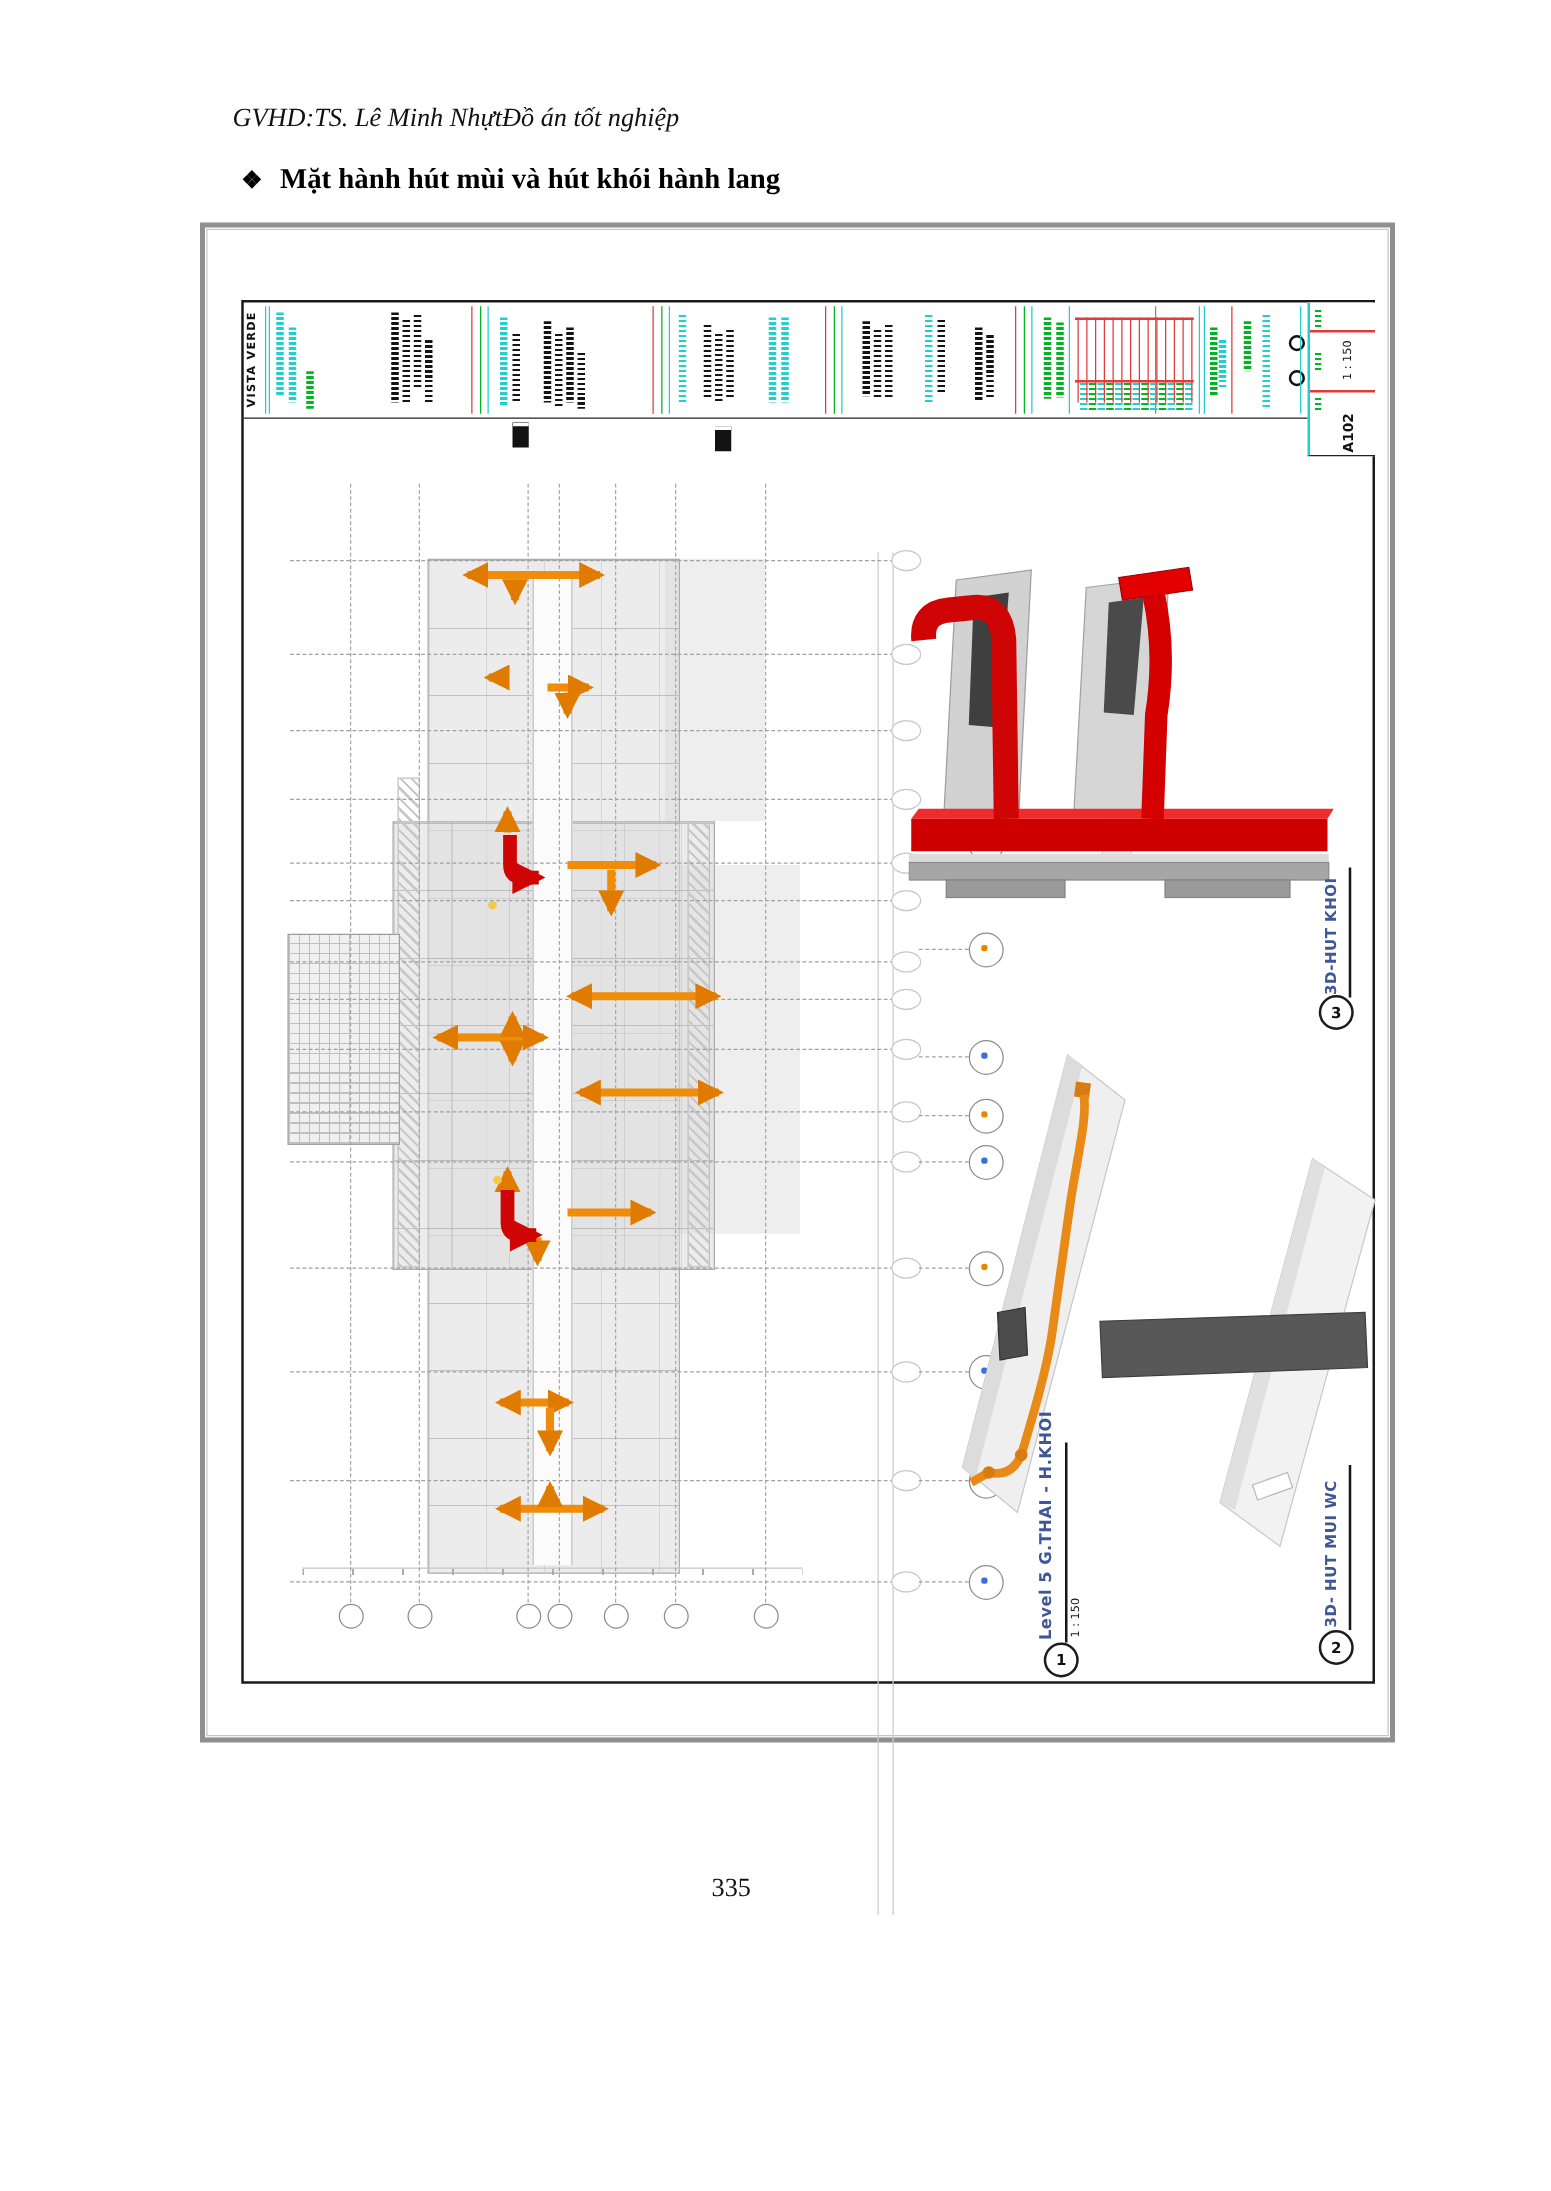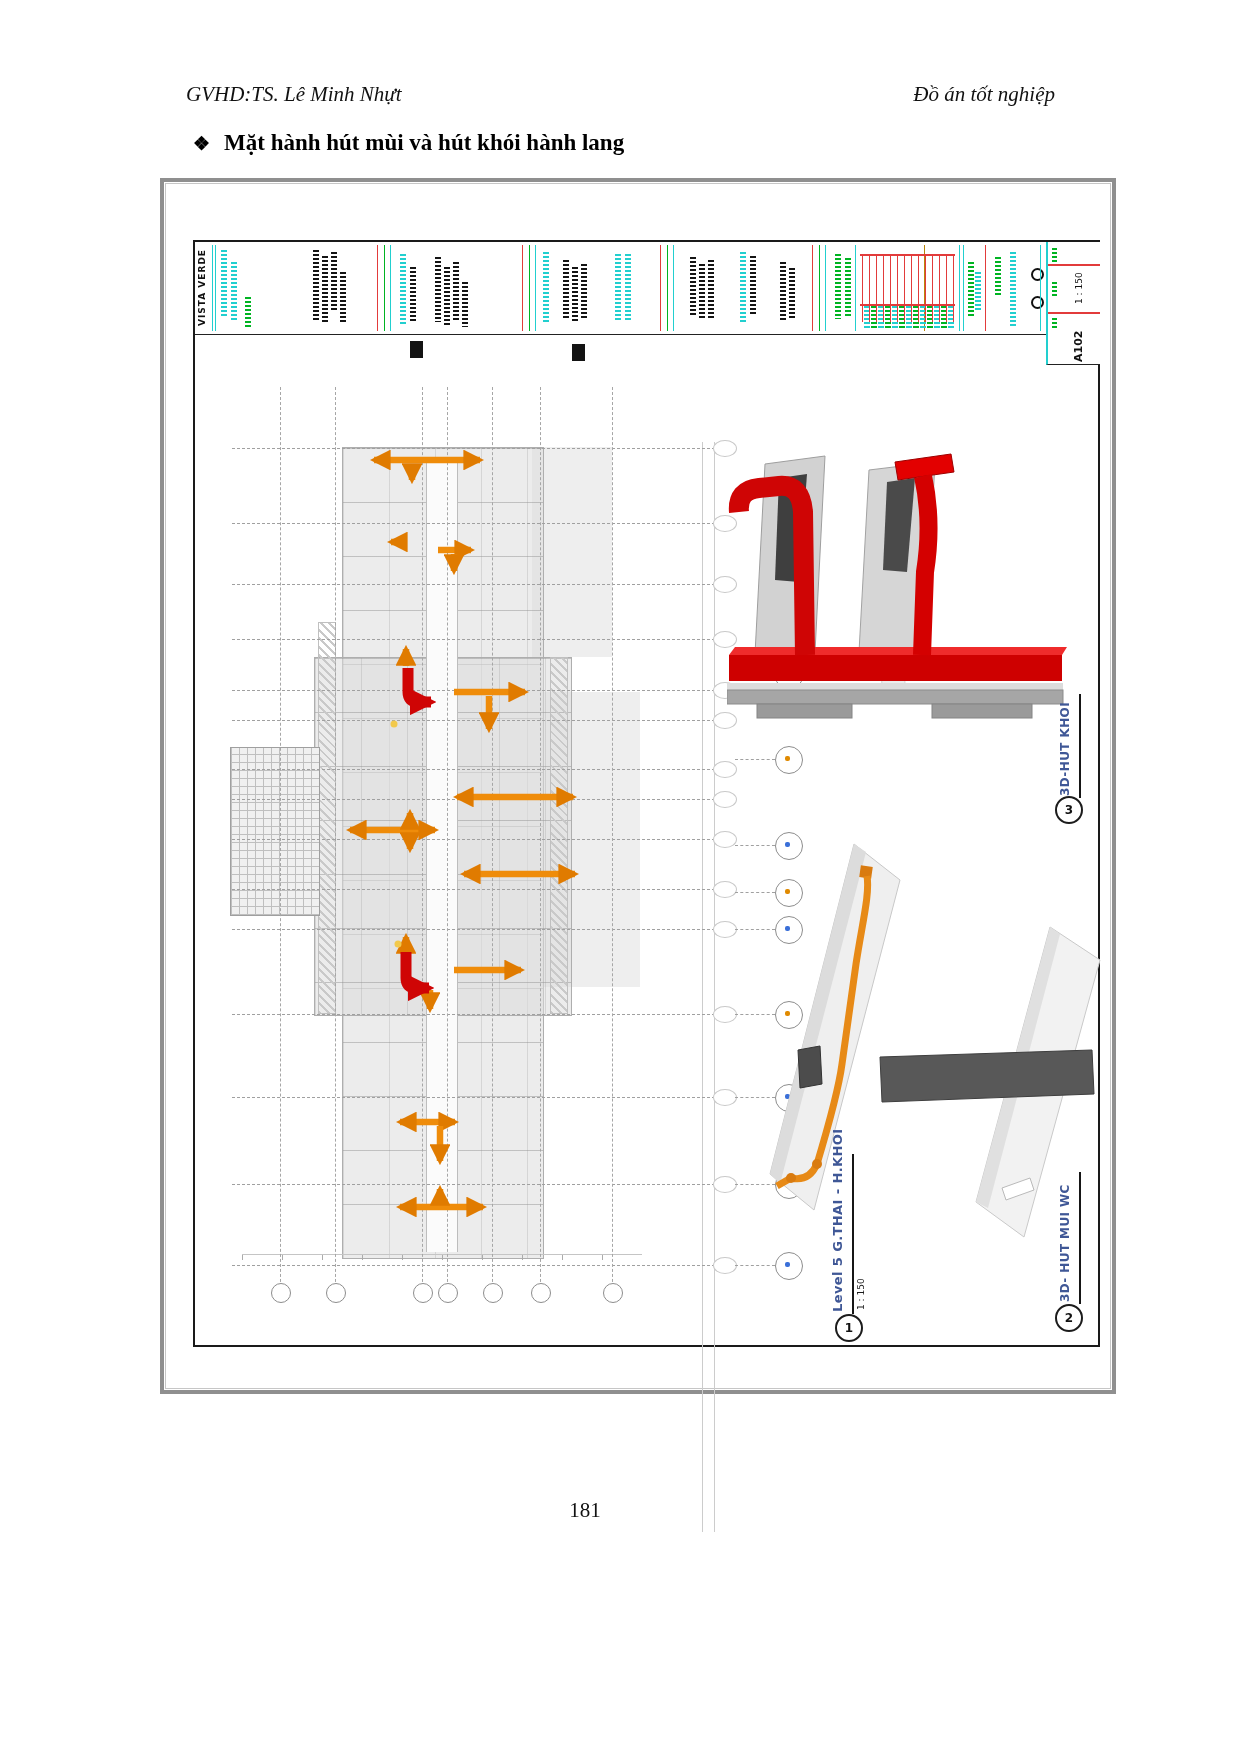--- a/index.html
+++ b/index.html
@@ -1,21 +1,21 @@
 <!DOCTYPE html>
 <html><head>
 <meta charset="utf-8">
 <style>
   html,body{margin:0;padding:0;background:#ffffff;}
   .page{position:relative;width:1241px;height:1753px;background:#fff;overflow:hidden;
         font-family:"Liberation Serif",serif;}
 
   
   .doc-header{position:absolute;left:186px;right:186px;top:82px;display:flex;
-              justify-content:space-between;font-style:italic;font-size:21px;color:#111;}
+              font-style:italic;font-size:21px;color:#111;}
   .doc-heading{position:absolute;left:193px;top:130px;font-weight:bold;font-size:23px;color:#000;}
   .doc-heading .bullet{margin-right:14px;font-size:19px;}
 
   
   .frame{position:absolute;left:160px;top:178px;width:948px;height:1208px;background:#fff;
          border:4px solid #8f8f8f;box-shadow:inset 0 0 0 1px #fff,inset 0 0 0 2px #c6c6c6;}
   .sheet{position:absolute;left:29px;top:58px;width:903px;height:1103px;background:#fff;
          border:2px solid #1a1a1a;font-family:"DejaVu Sans",sans-serif;}
 
   
@@ -346,14 +346,14 @@
       <div class="viewlabel" style="left:633px;top:912px;width:40px;height:192px;">
         <div class="vl-line" style="left:24px;top:0;height:160px;"></div>
         <div class="vtext vl-title" style="left:2px;top:4px;height:154px;font-size:13px;">Level 5 G.THAI - H.KHOI</div>
         <div class="vtext vl-scale" style="left:28px;top:104px;height:52px;">1 : 150</div>
         <div class="vl-circle" style="left:7px;top:160px;">1</div>
       </div>
 
     </div>
   </div>
 
-  <div class="pageno">181</div>
+  <div class="pageno">335</div>
 </div>
 
 </body></html>

